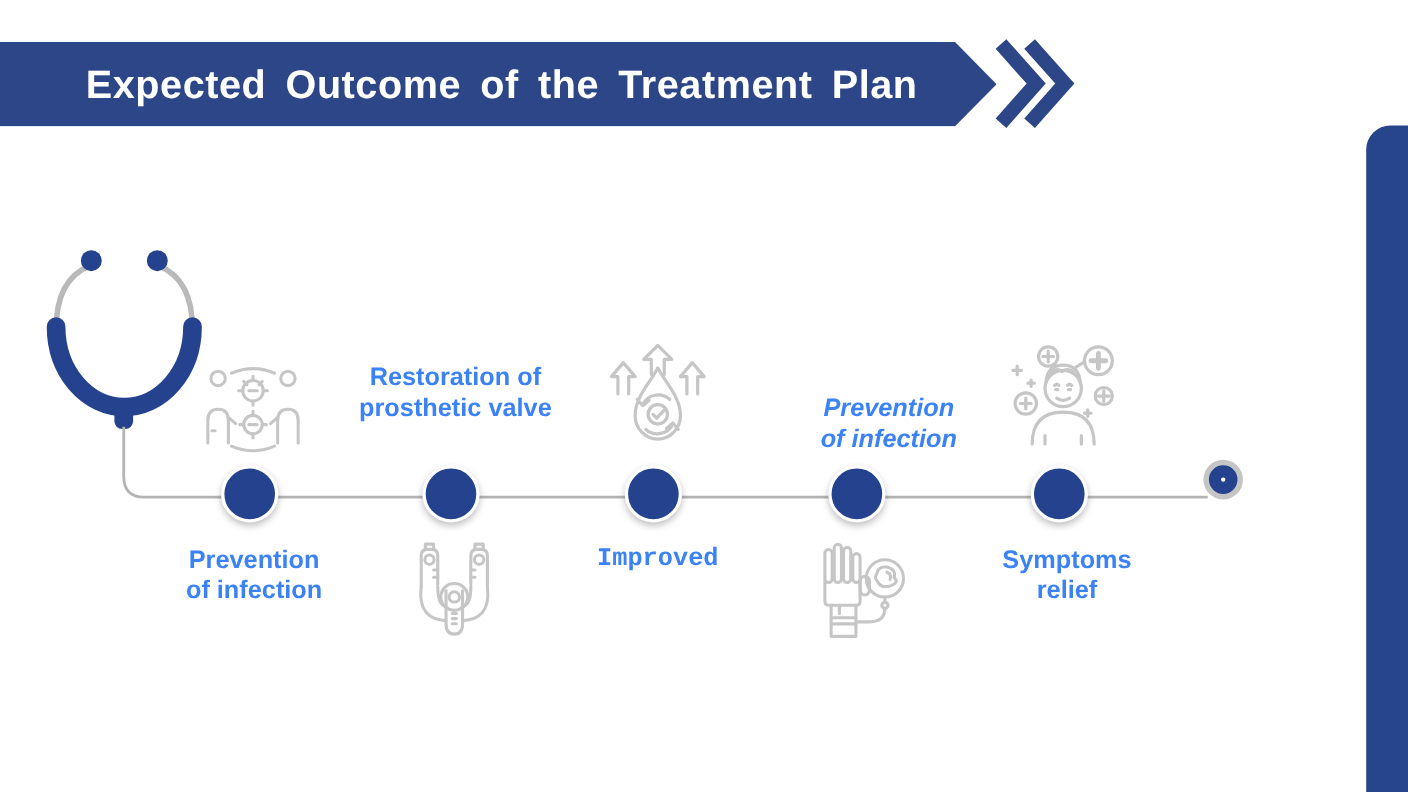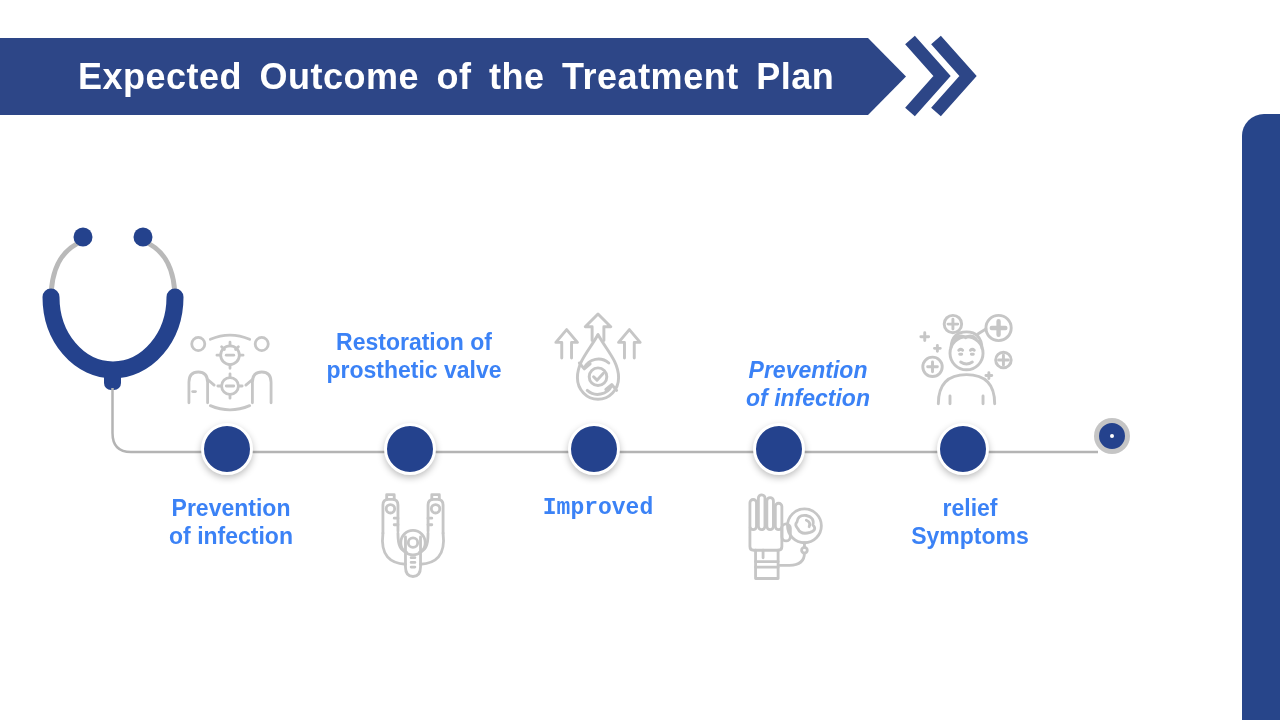--- a/index.html
+++ b/index.html
@@ -113,22 +113,22 @@
   <div>prosthetic valve</div>
 </div>
 <div class="abs label" style="left:598px; top:494px;font-family:Liberation Mono, monospace;">
   <div>Improved</div>
 </div>
 <div class="abs label" style="left:808px; top:356px;font-style:italic;">
   <div>Prevention</div>
   <div>of infection</div>
 </div>
 <div class="abs label" style="left:970px; top:494px;">
+  <div>Symptoms</div>
   <div>relief</div>
-  <div>Symptoms</div>
 </div>
 
 <div class="abs icon-box" style="left:183px; top:330px;">
   <svg width="94" height="84" viewBox="0 0 100 90" class="g-stroke">
     <path d="M 29 10 Q 50 1 71 10"></path>
     <path d="M 29 81 Q 50 90 71 81"></path>
     <circle cx="16" cy="15" r="7"></circle>
     <path d="M 6 78 V 56 Q 6 45 16 45 Q 26 45 26 56 V 78"></path>
     <path d="M 26 53 L 33 59"></path>
     <path d="M 10 66 h 3"></path>

